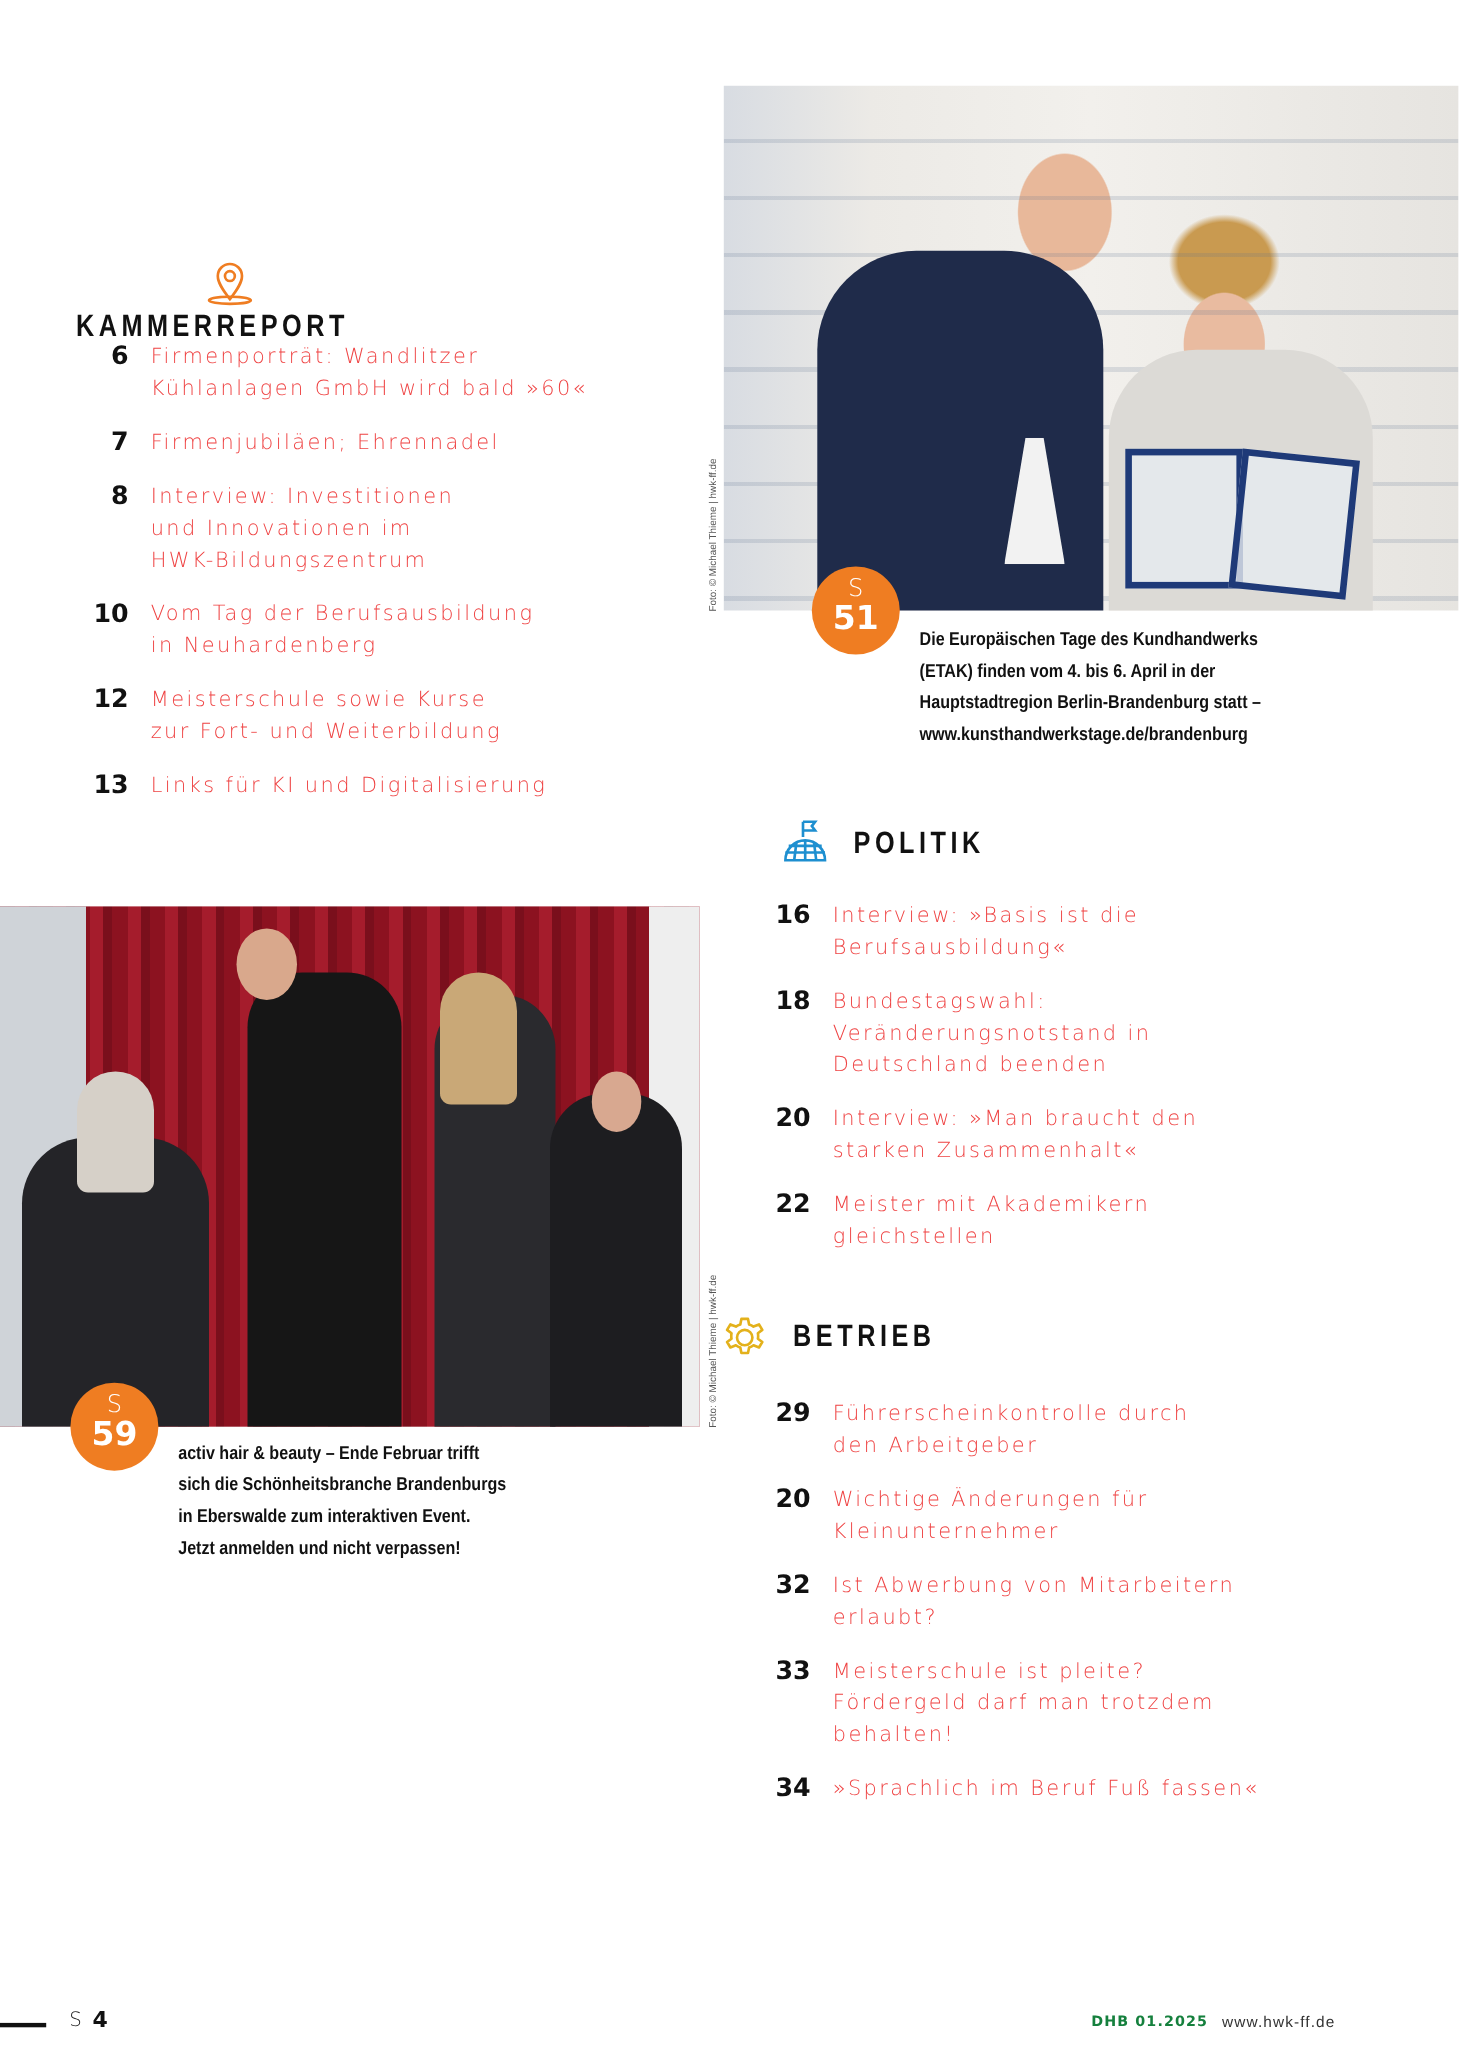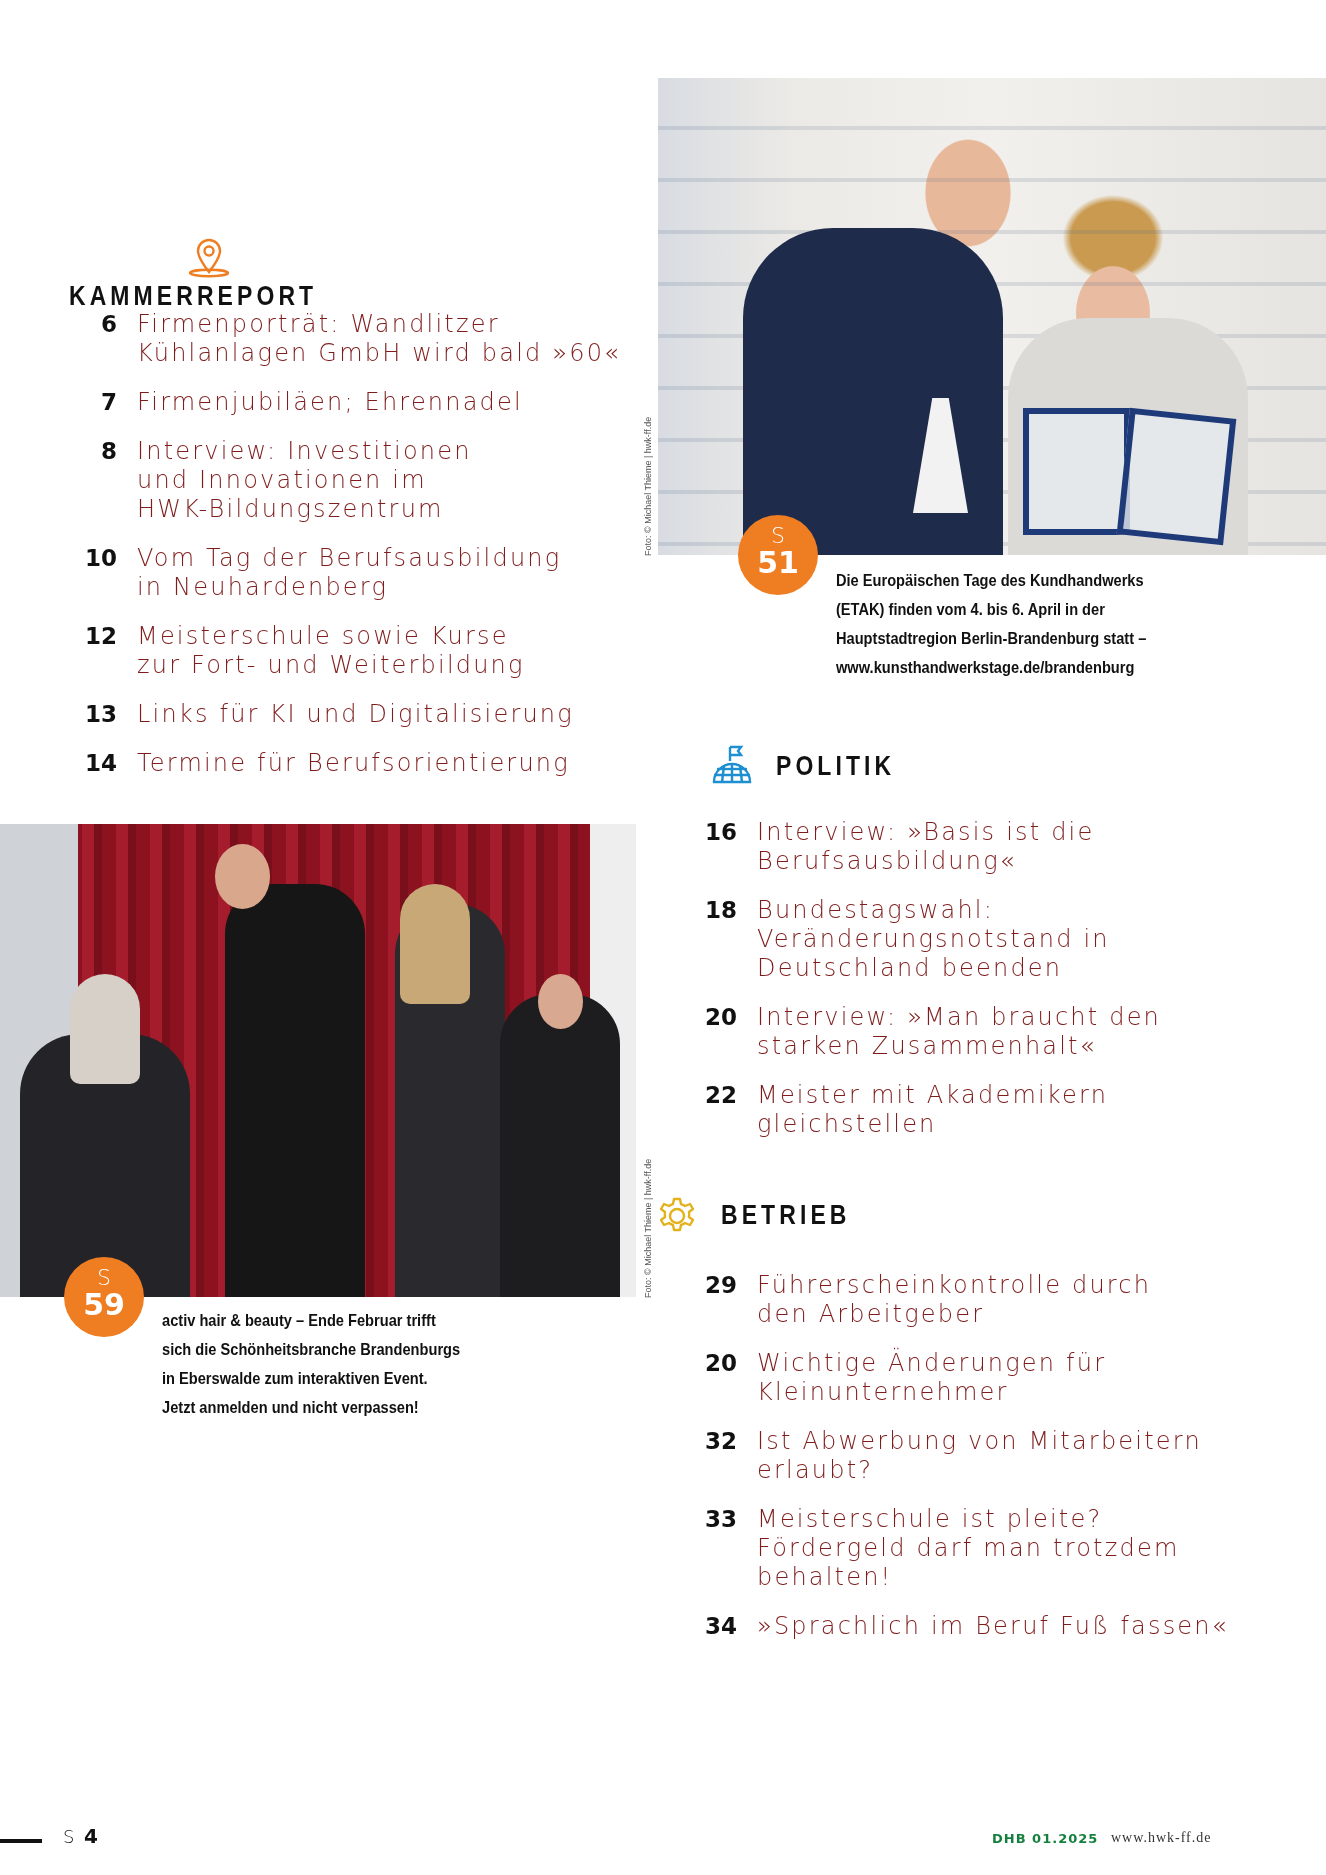--- a/index.html
+++ b/index.html
@@ -10,22 +10,22 @@
   .section-head .icon { width: 44px; height: 44px; margin-right: 22px; }
   .section-title { font-family: "Liberation Sans", sans-serif; font-weight: 700;
                    font-size: 28px; letter-spacing: 5px; color: #111; transform: scaleX(0.82);
                    transform-origin: left center; }
 
   .toc { position: absolute; }
   .toc-item { display: flex; align-items: flex-start; margin-bottom: 20px; }
   .toc-num { width: 62px; flex: 0 0 62px; text-align: right; padding-right: 20px;
              font-family: "DejaVu Sans", sans-serif; font-weight: 700; font-size: 23px;
              line-height: 29px; color: #111; box-sizing: content-box; }
-  .toc-text { font-family: "DejaVu Sans", sans-serif; font-weight: 300; font-size: 24px;
-              line-height: 29px; letter-spacing: 2.2px; color: #7f1d1d; white-space: pre-line; }
+  .toc-text { font-family: "DejaVu Sans", sans-serif; font-weight: 300; font-size: 19px;
+              line-height: 29px; letter-spacing: 2.2px; color: #ef4444; white-space: pre-line; }
 
   .photo { position: absolute; overflow: hidden; }
   .photo-top { left: 658px; top: 78px; width: 668px; height: 477px;
     background:
       radial-gradient(ellipse 60px 75px at 310px 115px, #e8b89a 70%, transparent 72%),
       radial-gradient(ellipse 52px 66px at 455px 235px, #e9bba0 70%, transparent 72%),
       radial-gradient(ellipse 70px 60px at 455px 160px, #c99a50 60%, transparent 72%),
       linear-gradient(180deg, transparent 0, transparent 160px, transparent 160px),
       linear-gradient(90deg, #d8dce2 0, #eceae6 20%, #f2f0ec 50%, #e6e4e0 100%);
   }
@@ -73,21 +73,21 @@
              font-size: 17px; line-height: 29px; color: #111; transform: scaleX(0.86);
              transform-origin: left top; white-space: pre-line; }
 
   .footer-rule { position: absolute; left: 0; top: 1839px; width: 42px; height: 4px; background: #111; }
   .footer-s { position: absolute; left: 63px; top: 1826px; font-family: "DejaVu Sans", sans-serif;
               font-weight: 300; font-size: 18px; color: #222; }
   .footer-page { position: absolute; left: 84px; top: 1824px; font-family: "DejaVu Sans", sans-serif;
                  font-weight: 700; font-size: 20px; color: #111; }
   .footer-issue { position: absolute; left: 992px; top: 1831px; font-family: "DejaVu Sans", sans-serif;
                   font-weight: 700; font-size: 13px; letter-spacing: 1px; color: #15803d; }
-  .footer-url { position: absolute; left: 1111px; top: 1830px; font-family: Liberation Serif, serif;
+  .footer-url { position: absolute; left: 1111px; top: 1830px; font-family: Liberation Sans, sans-serif;
                 font-weight: 300; font-size: 14px; letter-spacing: 1px; color: #333; }
 </style>
 </head>
 <body>
 
 <div class="photo photo-top">
   <div class="shelves"></div>
   <div class="man"></div>
   <div class="woman"></div>
   <div class="vase"></div>
@@ -138,24 +138,20 @@
 in Neuhardenberg</span>
   </div>
   <div class="toc-item">
     <span class="toc-num">12</span>
     <span class="toc-text">Meisterschule sowie Kurse
 zur Fort- und Weiterbildung</span>
   </div>
   <div class="toc-item">
     <span class="toc-num">13</span>
     <span class="toc-text">Links für KI und Digitalisierung</span>
-  </div>
-  <div class="toc-item">
-    <span class="toc-num">14</span>
-    <span class="toc-text">Termine für Berufsorientierung</span>
   </div>
 </div>
 
 <div class="section-head" style="left:710px; top:744px;">
   <span class="icon">
     <svg width="44" height="44" viewBox="0 0 44 44" fill="none" stroke="#1e8fd0" stroke-width="2.4">
       <line x1="20" y1="3" x2="20" y2="17"></line>
       <path d="M20 3 H31 L28 7 L31 11 H20"></path>
       <path d="M4 38 A18 18 0 0 1 40 38 Z"></path>
       <line x1="4" y1="31" x2="40" y2="31"></line>

